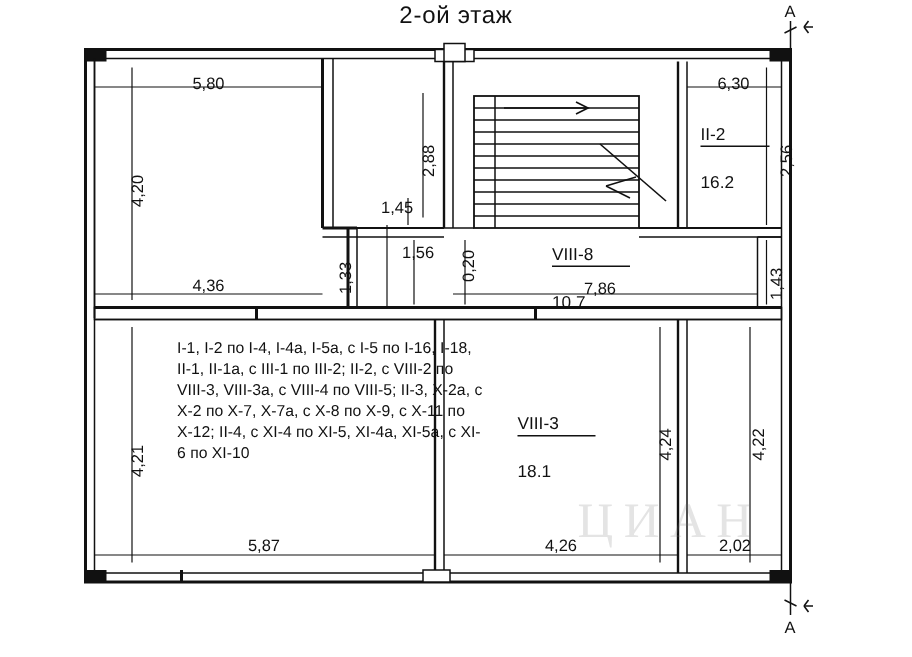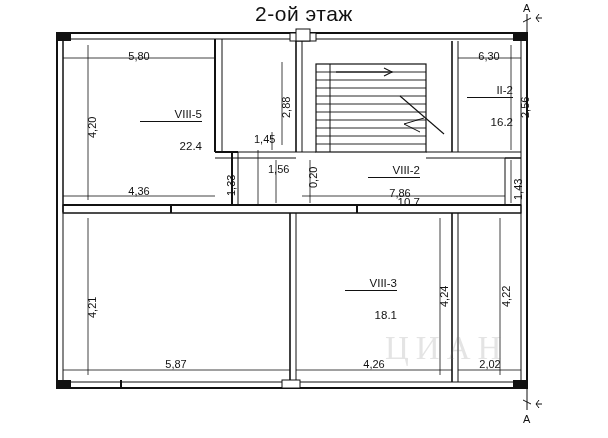--- a/index.html
+++ b/index.html
@@ -8,31 +8,31 @@
     background:#ffffff;
     font-family:"Liberation Sans", sans-serif;
     color:#111;
     overflow:hidden;
   }
   #root{position:relative;width:608px;height:438px;}
 
   .title{
     position:absolute;left:0;top:2px;width:608px;
     text-align:center;
-    font-size:21px;
+    font-size:16px;
     letter-spacing:0.5px;
     color:#111;
   }
 
   .lbl{position:absolute;font-size:11px;color:#111;white-space:nowrap;}
   .lbl.c{transform:translateX(-50%);}
   .vert{position:absolute;font-size:11px;color:#111;white-space:nowrap;
     transform-origin:left top;transform:rotate(-90deg);}
 
-  .room{position:absolute;text-align:right;font-size:11.5px;color:#111;line-height:1.15;}
+  .room{position:absolute;text-align:left;font-size:11.5px;color:#111;line-height:1.15;}
   .room .name{display:block;}
   .room .area{display:block;border-top:1px solid #111;padding-top:18px;margin-top:0px;}
 
   .note{position:absolute;font-size:10.5px;line-height:1.33;color:#111;text-align:left;width:205px;}
 
   .wm{position:absolute;font-size:33px;color:rgba(120,120,120,.20);letter-spacing:7px;
       font-family:"Liberation Serif", serif;pointer-events:none;}
 
   .mark{position:absolute;font-size:11px;color:#111;}
   svg.ov{position:absolute;left:0;top:0;width:608px;height:438px;overflow:visible;}
@@ -152,42 +152,39 @@
       <path d="M500 218 L500 375" stroke-width="0.8"></path>
 
       <path d="M282 62 L282 145" stroke-width="0.8"></path>
       <path d="M258 150 L258 205" stroke-width="0.8"></path>
       <path d="M276 160 L276 203" stroke-width="0.8"></path>
       <path d="M310 160 L310 203" stroke-width="0.8"></path>
       <path d="M272 132 L272 150" stroke-width="0.8"></path>
     </g>
   </svg>
 
-  <div class="room" style="left:140px;top:108px;width:62px;">
-    <span class="name">VIII-5</span>
-    <span class="area">22.4</span>
-  </div>
 
   <div class="room" style="left:467px;top:84px;width:46px;">
     <span class="name">II-2</span>
     <span class="area">16.2</span>
   </div>
 
   <div class="room" style="left:368px;top:164px;width:52px;">
-    <span class="name">VIII-2</span>
+    <span class="name">VIII-8</span>
     <span class="area">10.7</span>
   </div>
 
   <div class="room" style="left:345px;top:277px;width:52px;">
     <span class="name">VIII-3</span>
     <span class="area">18.1</span>
   </div>
 
 
 
+  <div class="note" style="left:118px;top:226px;">I-1, I-2 по I-4, I-4a, I-5a, с I-5 по I-16, I-18, II-1, II-1a, с III-1 по III-2; II-2, с VIII-2 по VIII-3, VIII-3a, с VIII-4 по VIII-5; II-3, X-2a, с X-2 по X-7, X-7a, с X-8 по X-9, с X-11 по X-12; II-4, с XI-4 по XI-5, XI-4a, XI-5a, с XI-6 по XI-10</div>
 
   <div class="lbl c" style="left:139px;top:50px;">5,80</div>
   <div class="lbl c" style="left:489px;top:50px;">6,30</div>
 
   <div class="lbl c" style="left:139px;top:185px;">4,36</div>
   <div class="lbl c" style="left:400px;top:187px;">7,86</div>
 
   <div class="lbl c" style="left:176px;top:358px;">5,87</div>
   <div class="lbl c" style="left:374px;top:358px;">4,26</div>
   <div class="lbl c" style="left:490px;top:358px;">2,02</div>

